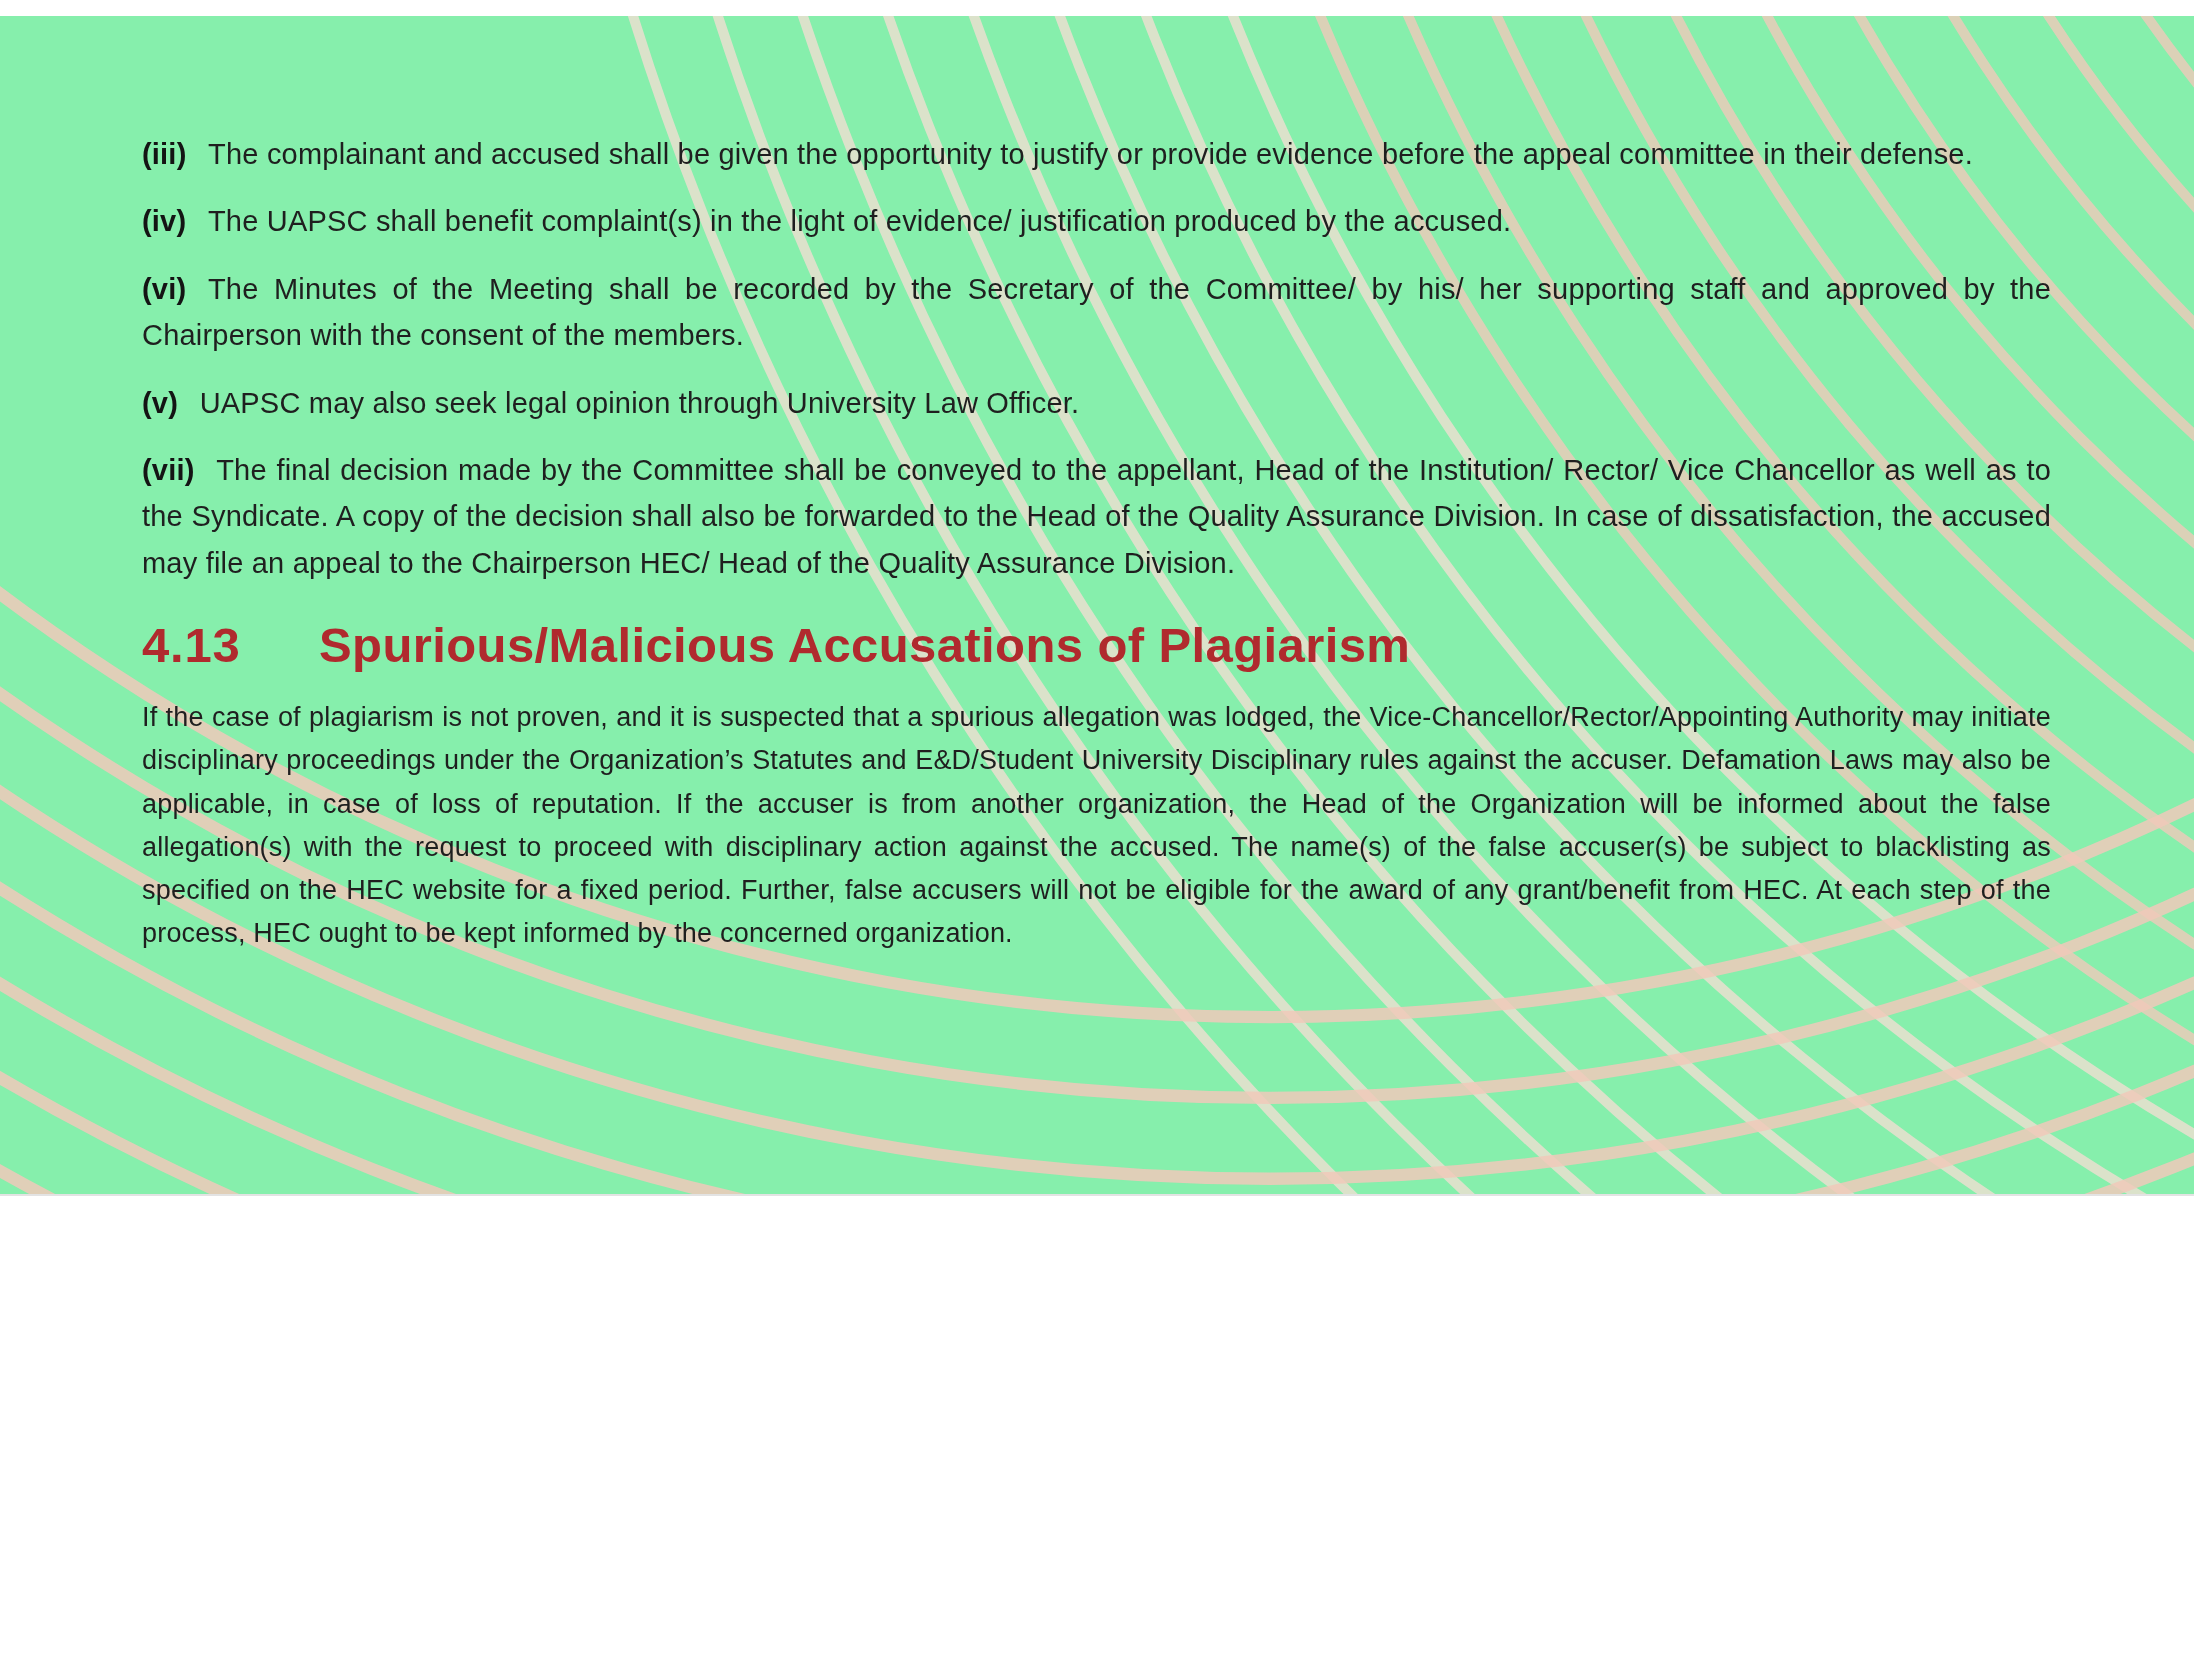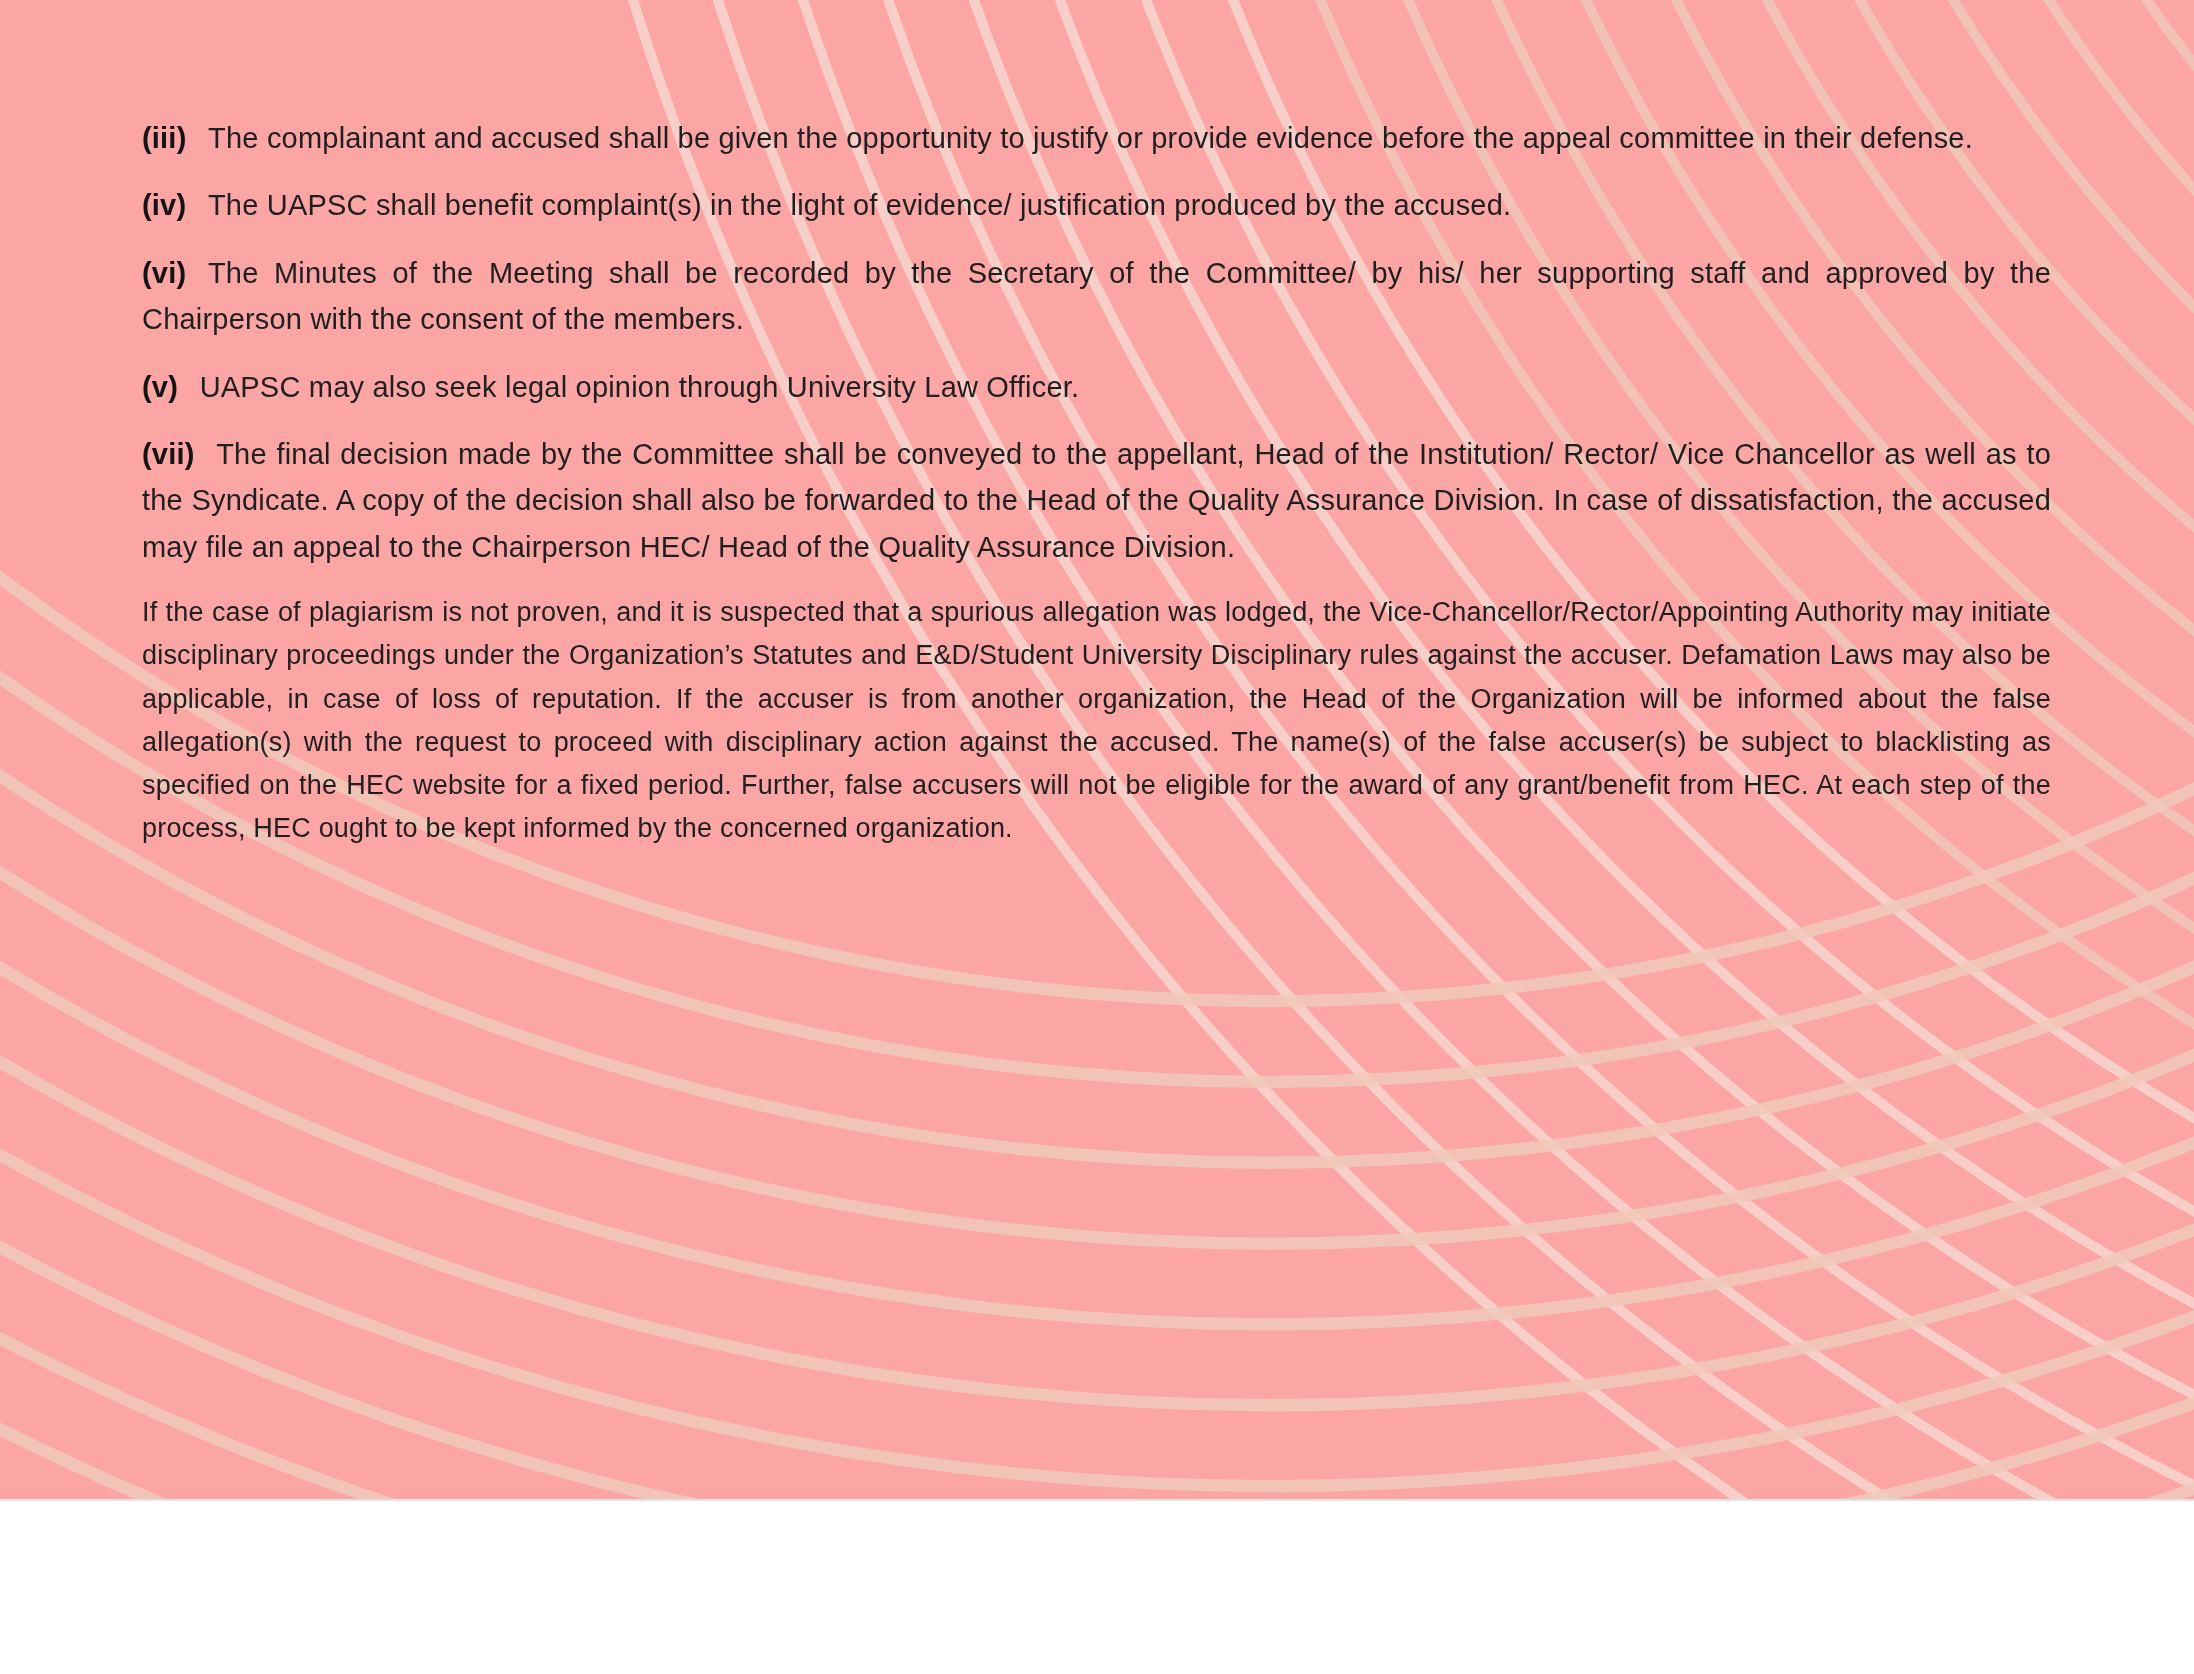--- a/index.html
+++ b/index.html
@@ -3,25 +3,26 @@
 <meta charset="utf-8">
 <style>
   html, body {
     margin: 0;
     padding: 0;
     background: #ffffff;
   }
   #page {
     position: relative;
     width: 2194px;
-    height: 1501px;
-    background: #fca5a5;
+    height: 1180px;
+    background: #86efac;
     overflow: hidden;
     font-family: "Liberation Sans", sans-serif;
     color: #1f1f1f;
+    margin-top: 16px;
   }
   #decor-svg {
     position: absolute;
     top: 0;
     left: 0;
     width: 2194px;
     height: 1675px;
     pointer-events: none;
   }
   #bottom-edge {
@@ -133,20 +134,24 @@
     </p>
 
     <p class="list-item">
       <span class="marker">(v)</span><span>UAPSC may also seek legal opinion through University Law Officer.</span>
     </p>
 
     <p class="list-item">
       <span class="marker">(vii)</span><span>The final decision made by the Committee shall be conveyed to the appellant, Head of the Institution/ Rector/ Vice Chancellor as well as to the Syndicate. A copy of the decision shall also be forwarded to the Head of the Quality Assurance Division. In case of dissatisfaction, the accused may file an appeal to the Chairperson HEC/ Head of the Quality Assurance Division.</span>
     </p>
 
+    <h2 class="section-heading">
+      <span class="sec-num">4.13</span>
+      <span class="sec-title">Spurious/Malicious Accusations of Plagiarism</span>
+    </h2>
 
     <p class="body-paragraph">If the case of plagiarism is not proven, and it is suspected that a spurious allegation was lodged, the Vice-Chancellor/Rector/Appointing Authority may initiate disciplinary proceedings under the Organization’s Statutes and E&amp;D/Student University Disciplinary rules against the accuser. Defamation Laws may also be applicable, in case of loss of reputation. If the accuser is from another organization, the Head of the Organization will be informed about the false allegation(s) with the request to proceed with disciplinary action against the accused. The name(s) of the false accuser(s) be subject to blacklisting as specified on the HEC website for a fixed period. Further, false accusers will not be eligible for the award of any grant/benefit from HEC. At each step of the process, HEC ought to be kept informed by the concerned organization.</p>
 
   </div>
 
   <div id="bottom-edge"></div>
 </div>
 
 
 </body></html>

